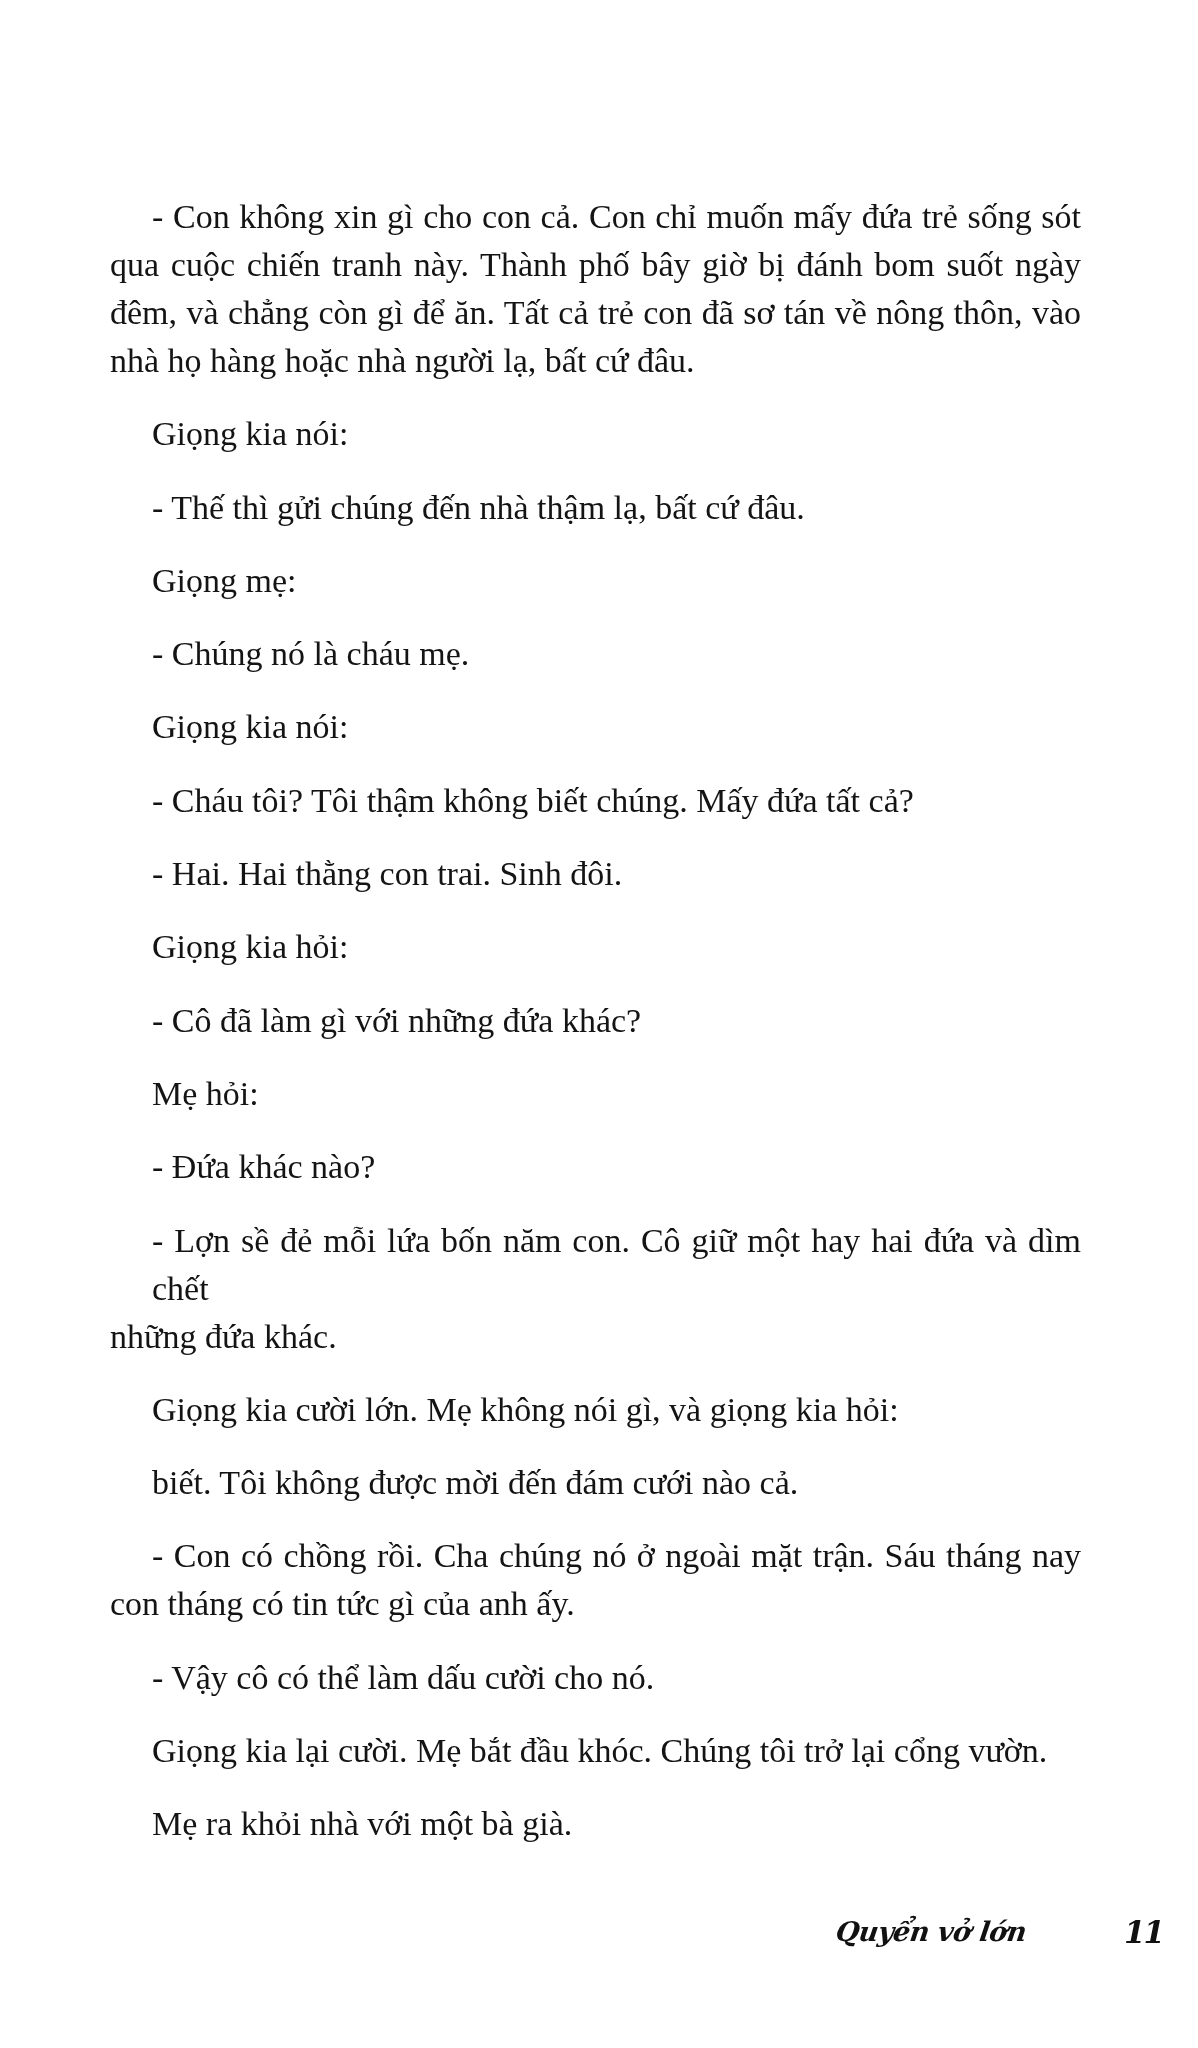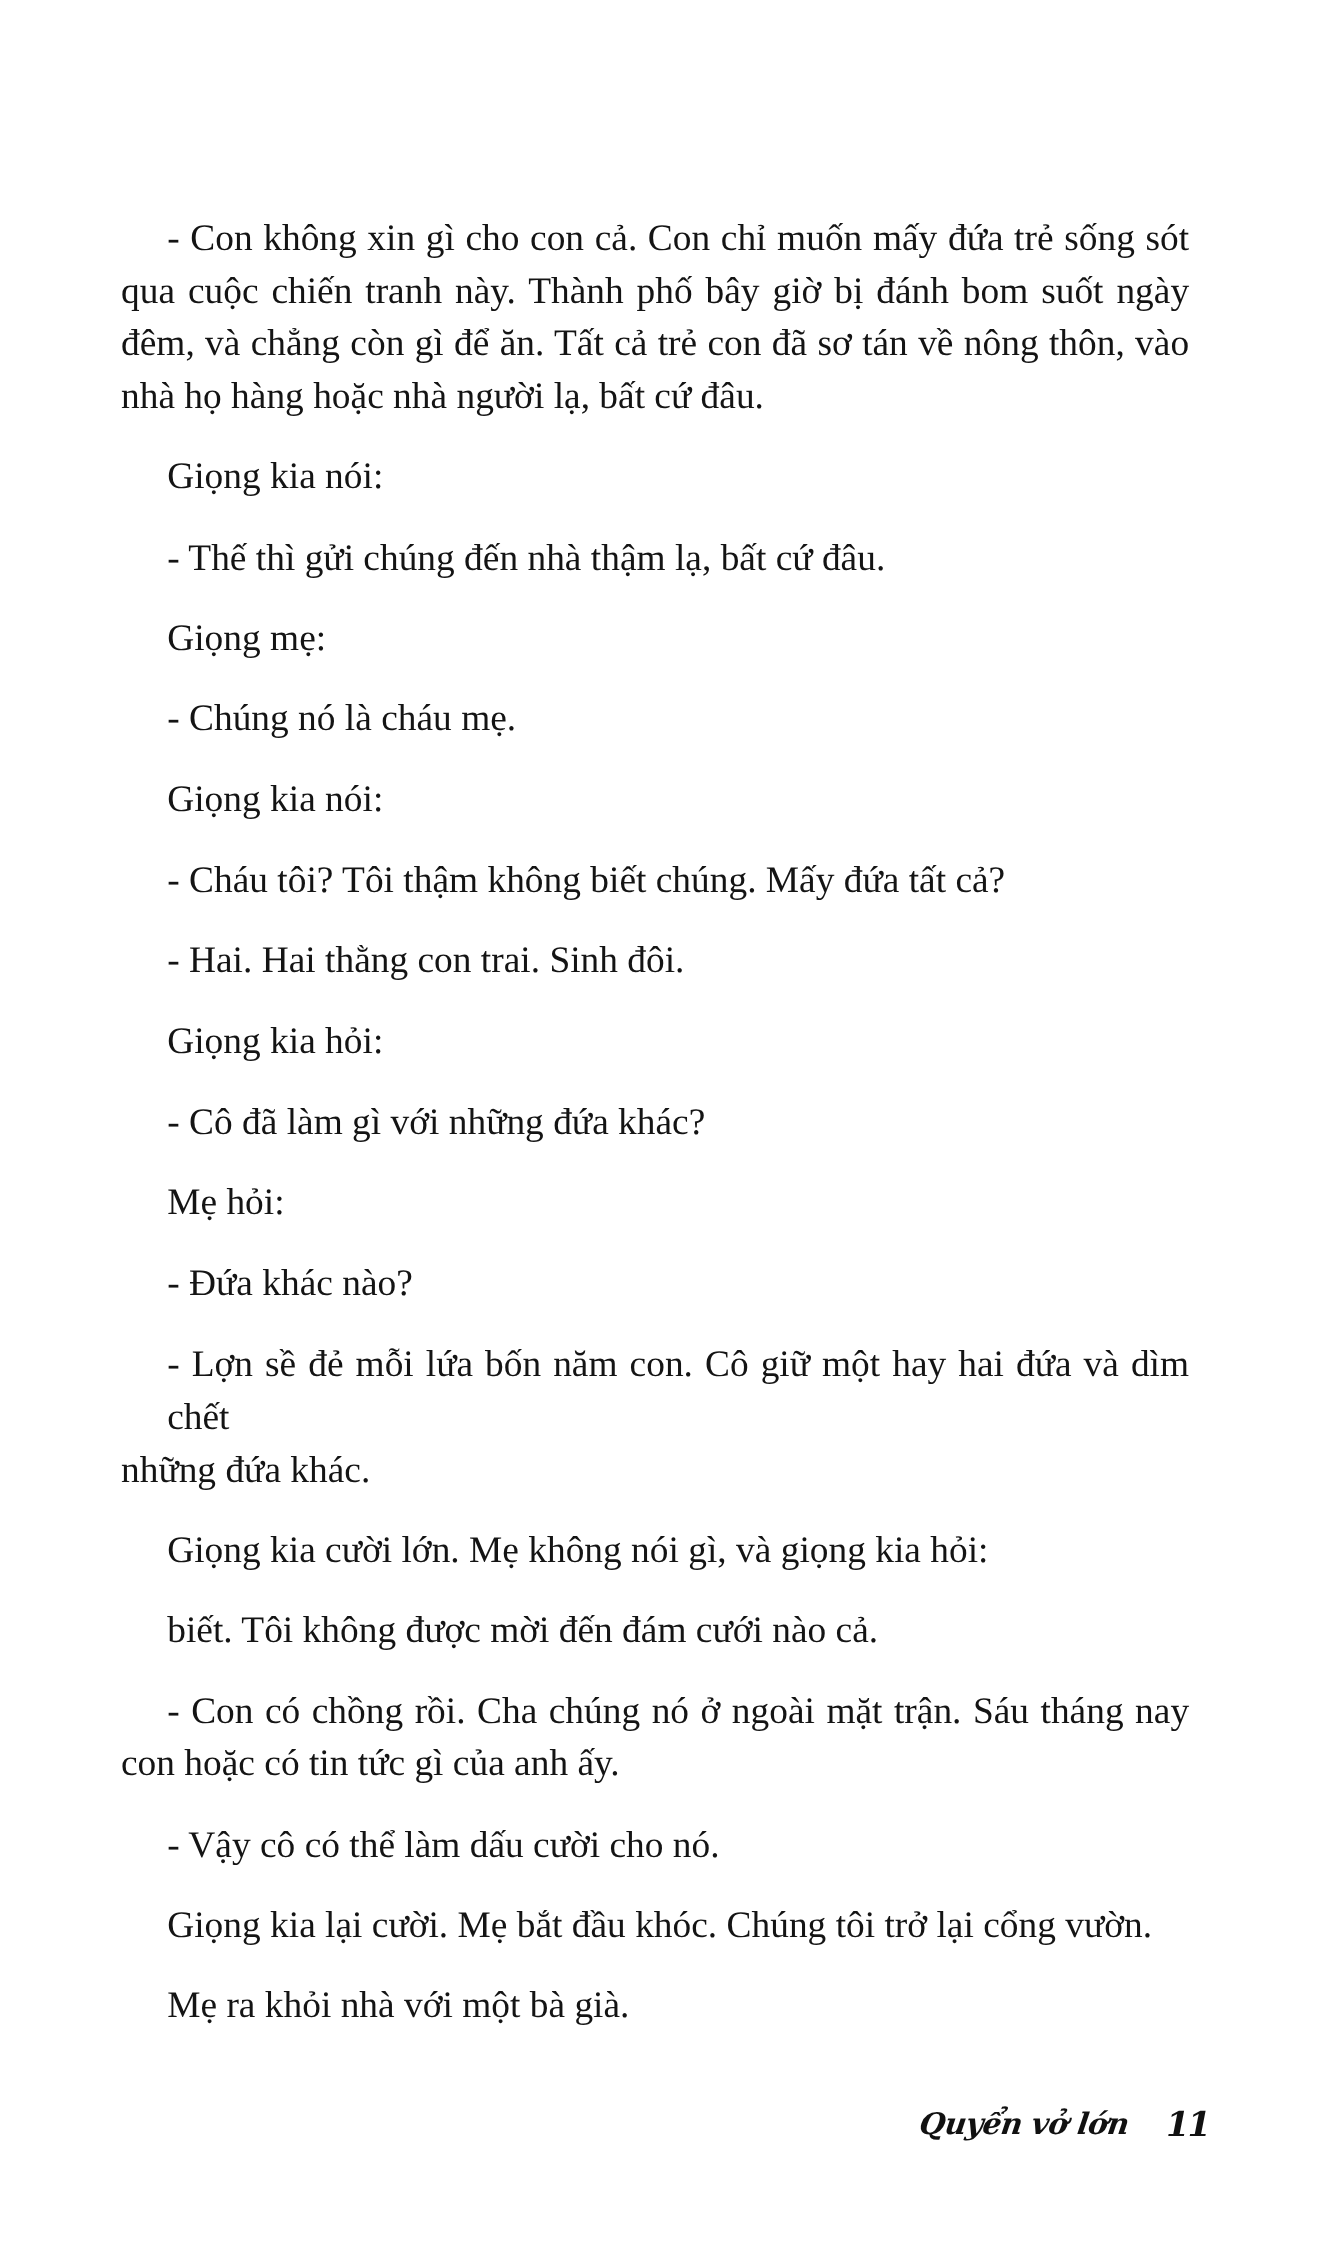--- a/index.html
+++ b/index.html
@@ -55,21 +55,21 @@
       font-style: italic;
       font-weight: bold;
       font-size: 27px;
       line-height: 40px;
       letter-spacing: -0.5px;
       color: #111111;
       transform: skewX(-8deg);
     }
     .page-number {
       position: absolute;
-      left: 1060px;
+      left: 1124px;
       top: 0;
       font-family: "DejaVu Serif", "Liberation Serif", serif;
       font-style: italic;
       font-weight: bold;
       font-size: 31px;
       line-height: 40px;
       letter-spacing: -2px;
       color: #111111;
     }
   </style>
@@ -121,21 +121,21 @@
       <span class="line">những đứa khác.</span>
     </p>
     <p class="para indent">
       <span class="line">Giọng kia cười lớn. Mẹ không nói gì, và giọng kia hỏi:</span>
     </p>
     <p class="para indent">
       <span class="line">biết. Tôi không được mời đến đám cưới nào cả.</span>
     </p>
     <p class="para indent">
       <span class="line justify">- Con có chồng rồi. Cha chúng nó ở ngoài mặt trận. Sáu tháng nay</span>
-      <span class="line">con hoặc có tin tức gì của anh ấy.</span>
+      <span class="line">con tháng có tin tức gì của anh ấy.</span>
     </p>
     <p class="para indent">
       <span class="line">- Vậy cô có thể làm dấu cười cho nó.</span>
     </p>
     <p class="para indent">
       <span class="line">Giọng kia lại cười. Mẹ bắt đầu khóc. Chúng tôi trở lại cổng vườn.</span>
     </p>
     <p class="para indent">
       <span class="line">Mẹ ra khỏi nhà với một bà già.</span>
     </p>

